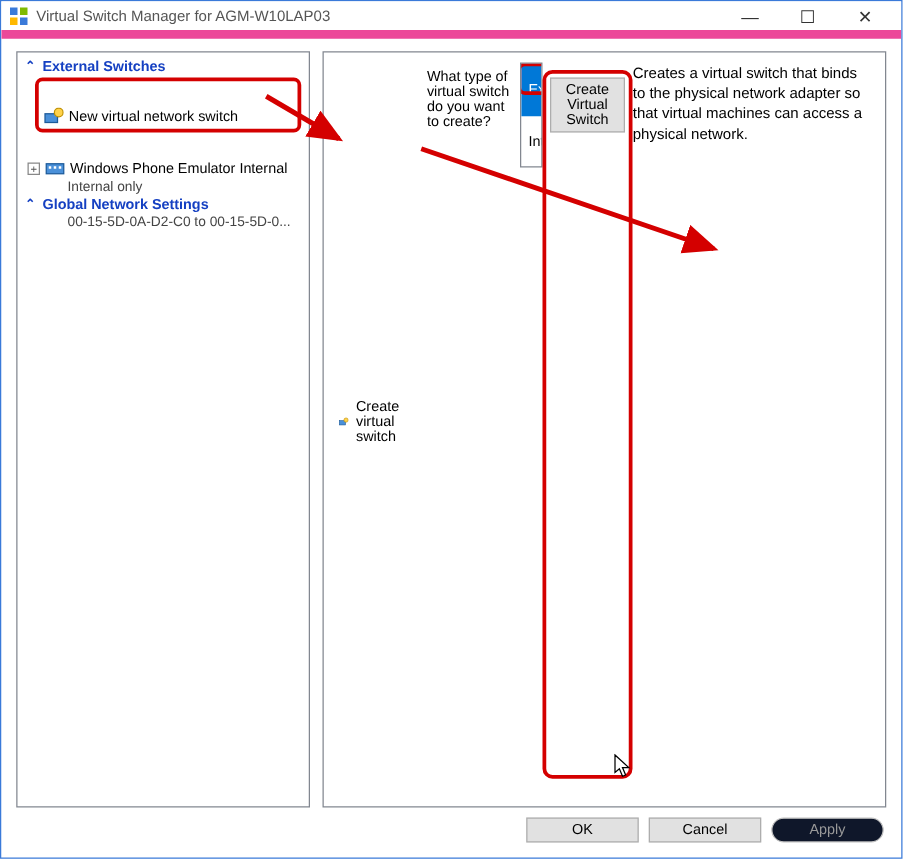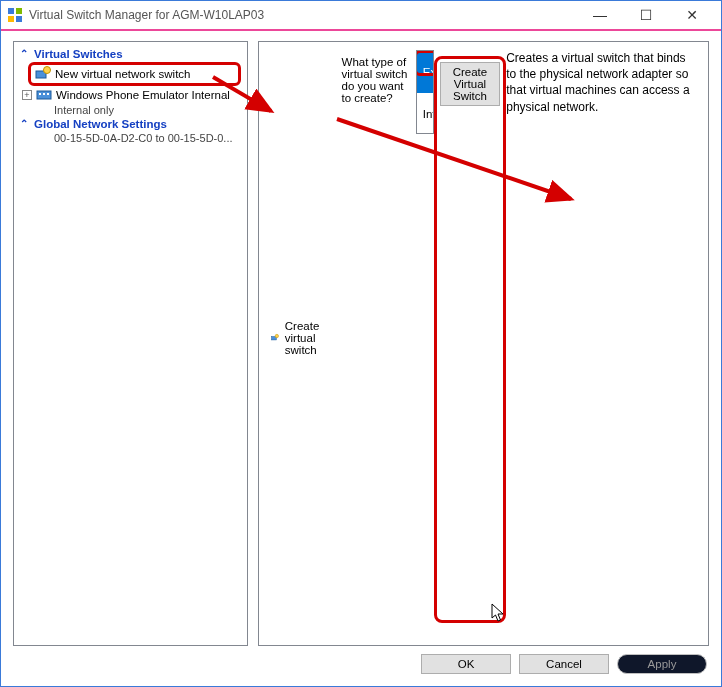--- a/index.html
+++ b/index.html
@@ -1,30 +1,30 @@
 <!DOCTYPE html>
 <html><head>
   <meta charset="utf-8">
   <style>
     * { box-sizing: border-box; font-family: "Segoe UI", Tahoma, sans-serif; }
     body { margin: 0; background: #fff; width: 722px; height: 687px; border: 1px solid #3a7ad9; overflow: hidden; position: relative; }
-    .titlebar { height: 30px; display: flex; align-items: center; padding: 0 6px 0 6px; background: #fff; border-bottom: 2px solid #ec4899; }
+    .titlebar { height: 30px; display: flex; align-items: center; padding: 0 6px 0 6px; background: #fff; border-bottom: 7px solid #ec4899; }
     .titlebar .app-icon { width: 16px; height: 16px; margin-right: 6px; }
     .titlebar .title { font-size: 12px; color: #555; flex: 1; }
     .winbtns { display: flex; height: 100%; }
     .winbtn { width: 46px; display: flex; align-items: center; justify-content: center; font-size: 14px; color: #333; cursor: pointer; }
 
     .content { position: absolute; top: 30px; left: 0; right: 0; bottom: 0; padding: 10px 12px; display: flex; flex-direction: column; }
     .columns { display: flex; flex: 1; gap: 10px; min-height: 0; }
 
     .treepanel { width: 235px; border: 1px solid #828790; background: #fff; overflow: hidden; font-size: 11.5px; position: relative; }
     .tree { padding: 4px 2px; }
     .tree-header { color: #1540c2; font-weight: bold; padding: 2px 2px 2px 4px; display: flex; align-items: center; gap: 4px; }
     .caret { display: inline-block; width: 10px; color: #1540c2; font-size: 10px; line-height: 1; }
-    .tree-item { display: flex; align-items: center; padding: 1px 2px 1px 18px; gap: 4px; cursor: pointer; white-space: nowrap; }
+    .tree-item { display: flex; align-items: center; padding: 1px 2px 1px 18px; gap: 4px; cursor: pointer; white-space: nowrap; margin-top: 20px; }
     .tree-item .ti-icon { width: 16px; height: 16px; flex: 0 0 16px; }
     .tree-sub { font-size: 11px; color: #444; padding-left: 38px; white-space: nowrap; overflow: hidden; text-overflow: ellipsis; }
     .highlight1 { border: 3px solid #d40000; border-radius: 6px; margin: 0 4px 0 12px; }
     .expand-box { display: inline-flex; width: 10px; height: 10px; border: 1px solid #888; font-size: 9px; line-height: 8px; justify-content: center; color: #555; margin-left: 2px; }
 
     .rightpanel { flex: 1; border: 1px solid #828790; background: #fff; padding: 8px 12px 12px 12px; display: flex; flex-direction: row; font-size: 11.5px; position: relative; overflow: hidden; }
     .section-head { display: flex; align-items: center; gap: 6px; margin-bottom: 8px; }
     .section-head .rule { flex: 1; height: 1px; background: #aaa; margin-left: 6px; }
     .field-label { margin: 6px 0 4px 0; }
     .listbox { border: 1px solid #828790; height: 84px; background: #fff; overflow: hidden; position: relative; }
@@ -61,21 +61,21 @@
   </div>
 </div>
 
 <div class="content">
   <div class="columns">
 
     <div class="treepanel">
       <div class="tree">
         <div class="tree-header">
           <span class="caret">⌃</span>
-          <span>Virtual Switches</span>
+          <span>External Switches</span>
         </div>
         <div class="highlight1">
           <div class="tree-item" style="padding-left:4px">
             <svg class="ti-icon" viewBox="0 0 16 16">
                 <rect x="1" y="5" width="10" height="7" fill="#4a90d9" stroke="#1d5a9a"></rect>
                 <circle cx="12" cy="4" r="3.5" fill="#ffd24a" stroke="#c09000"></circle>
               </svg>
             <span>New virtual network switch</span>
           </div>
         </div>

